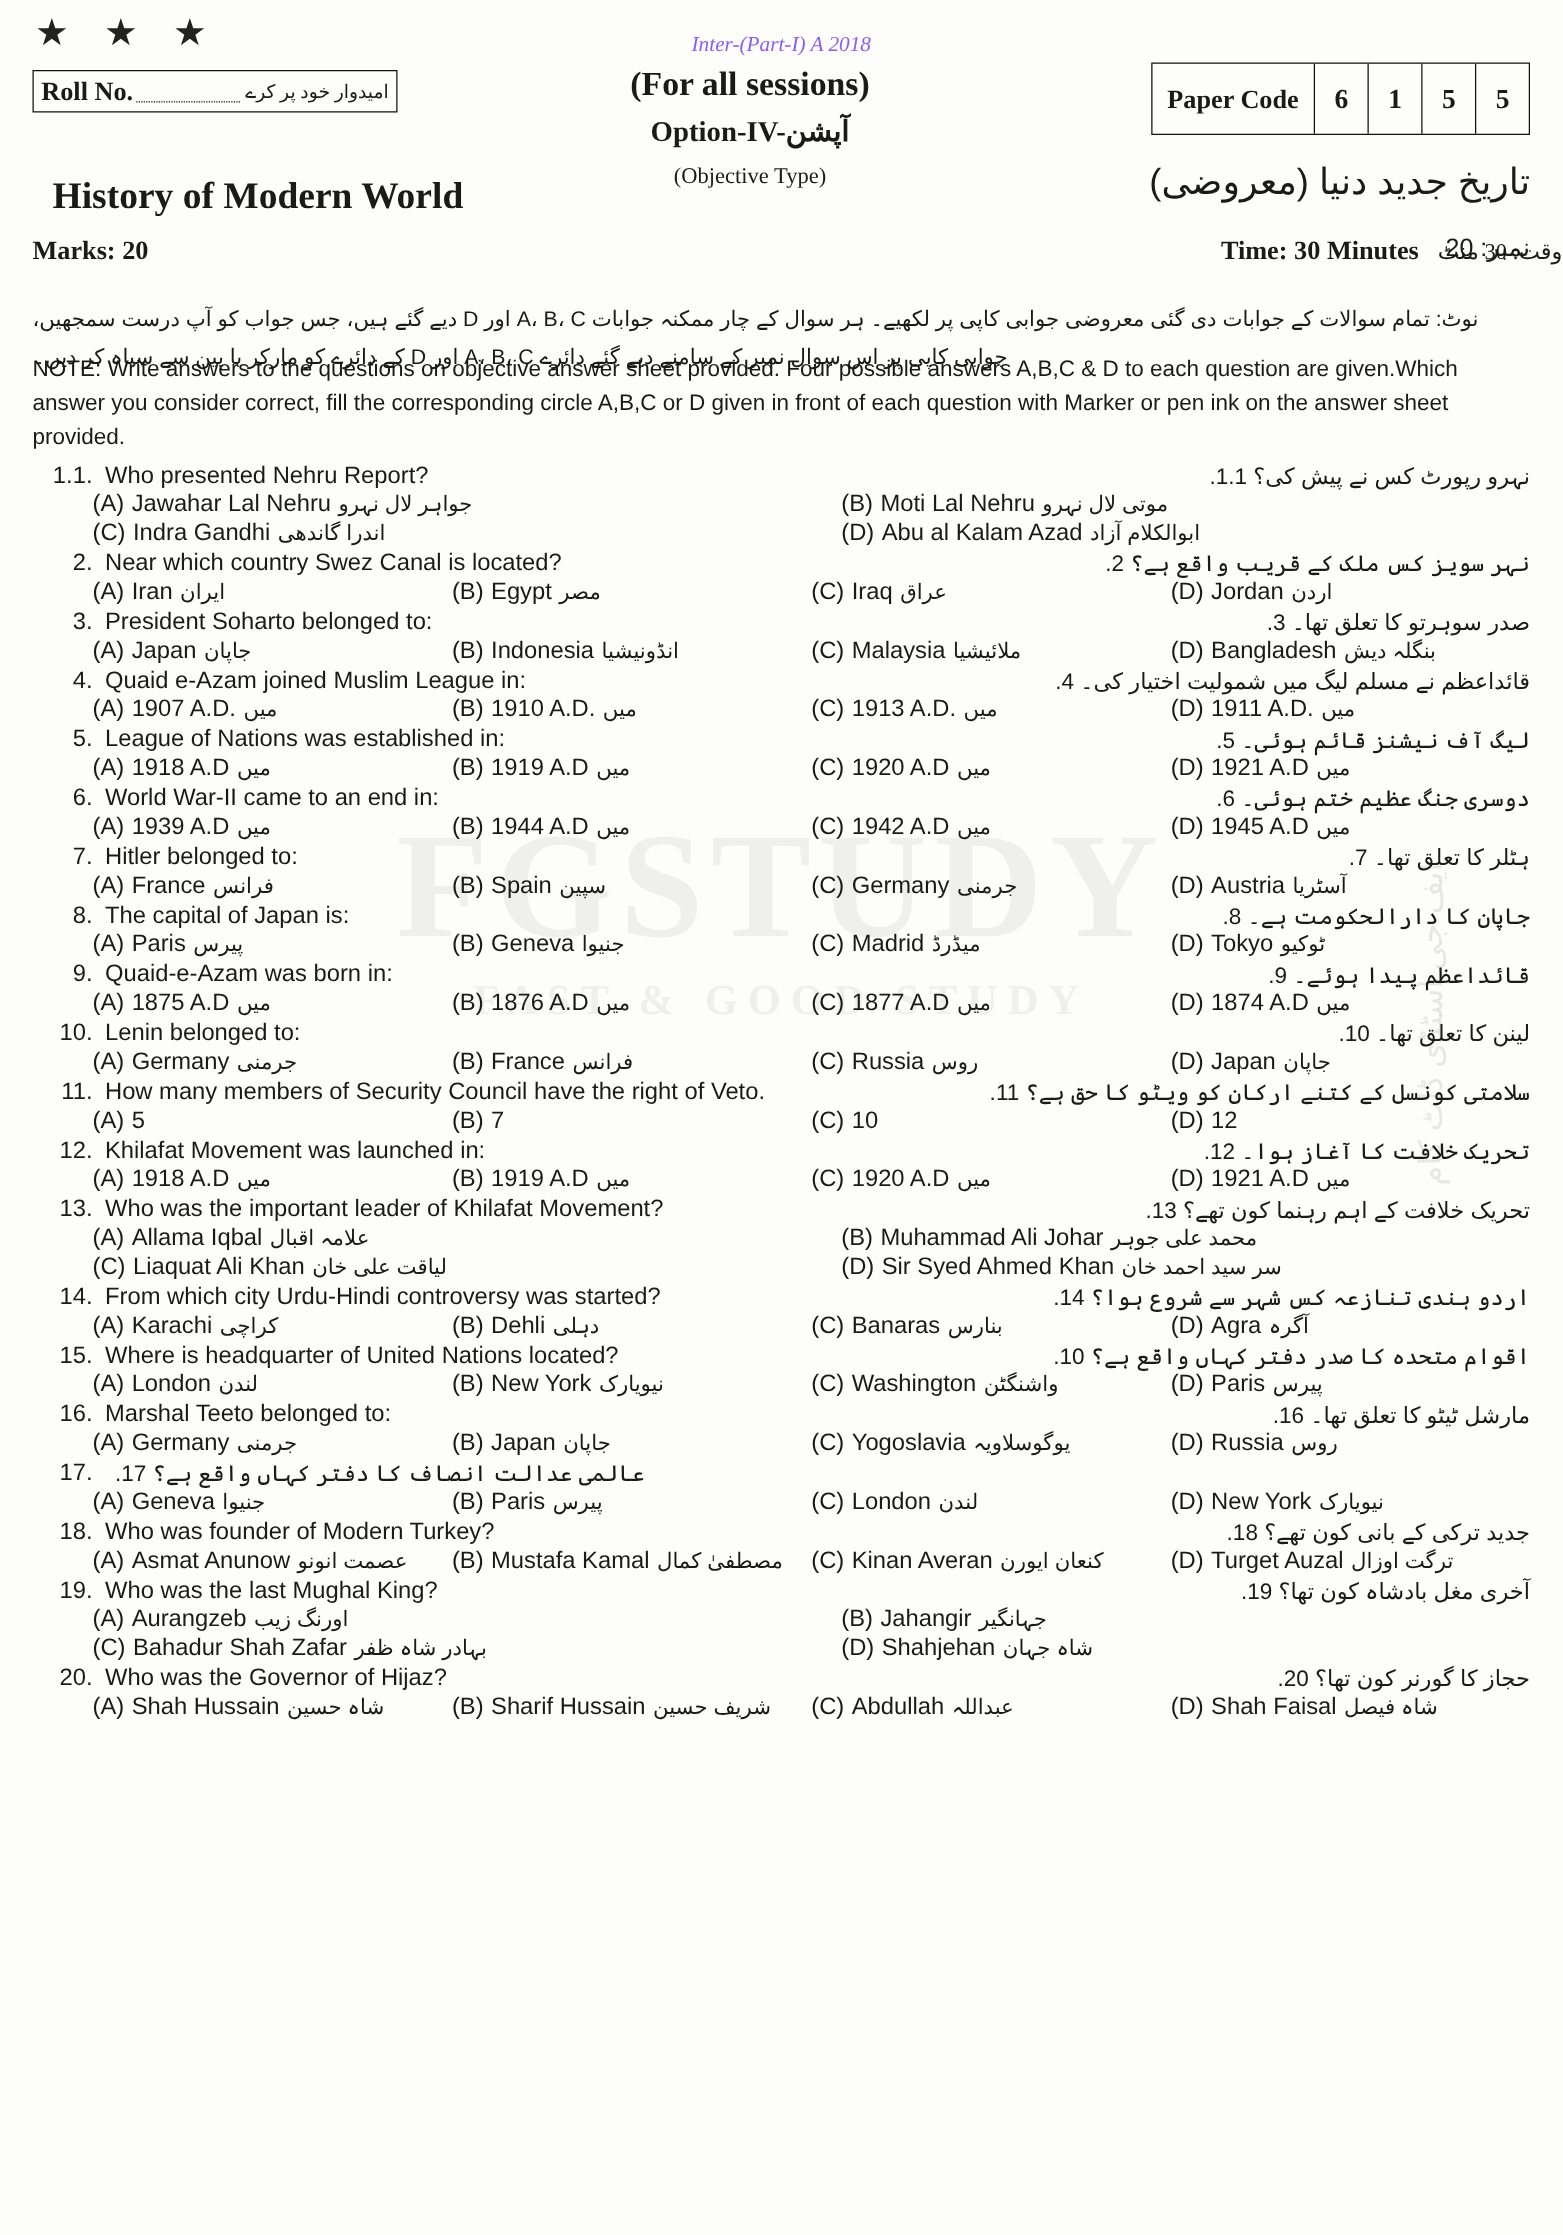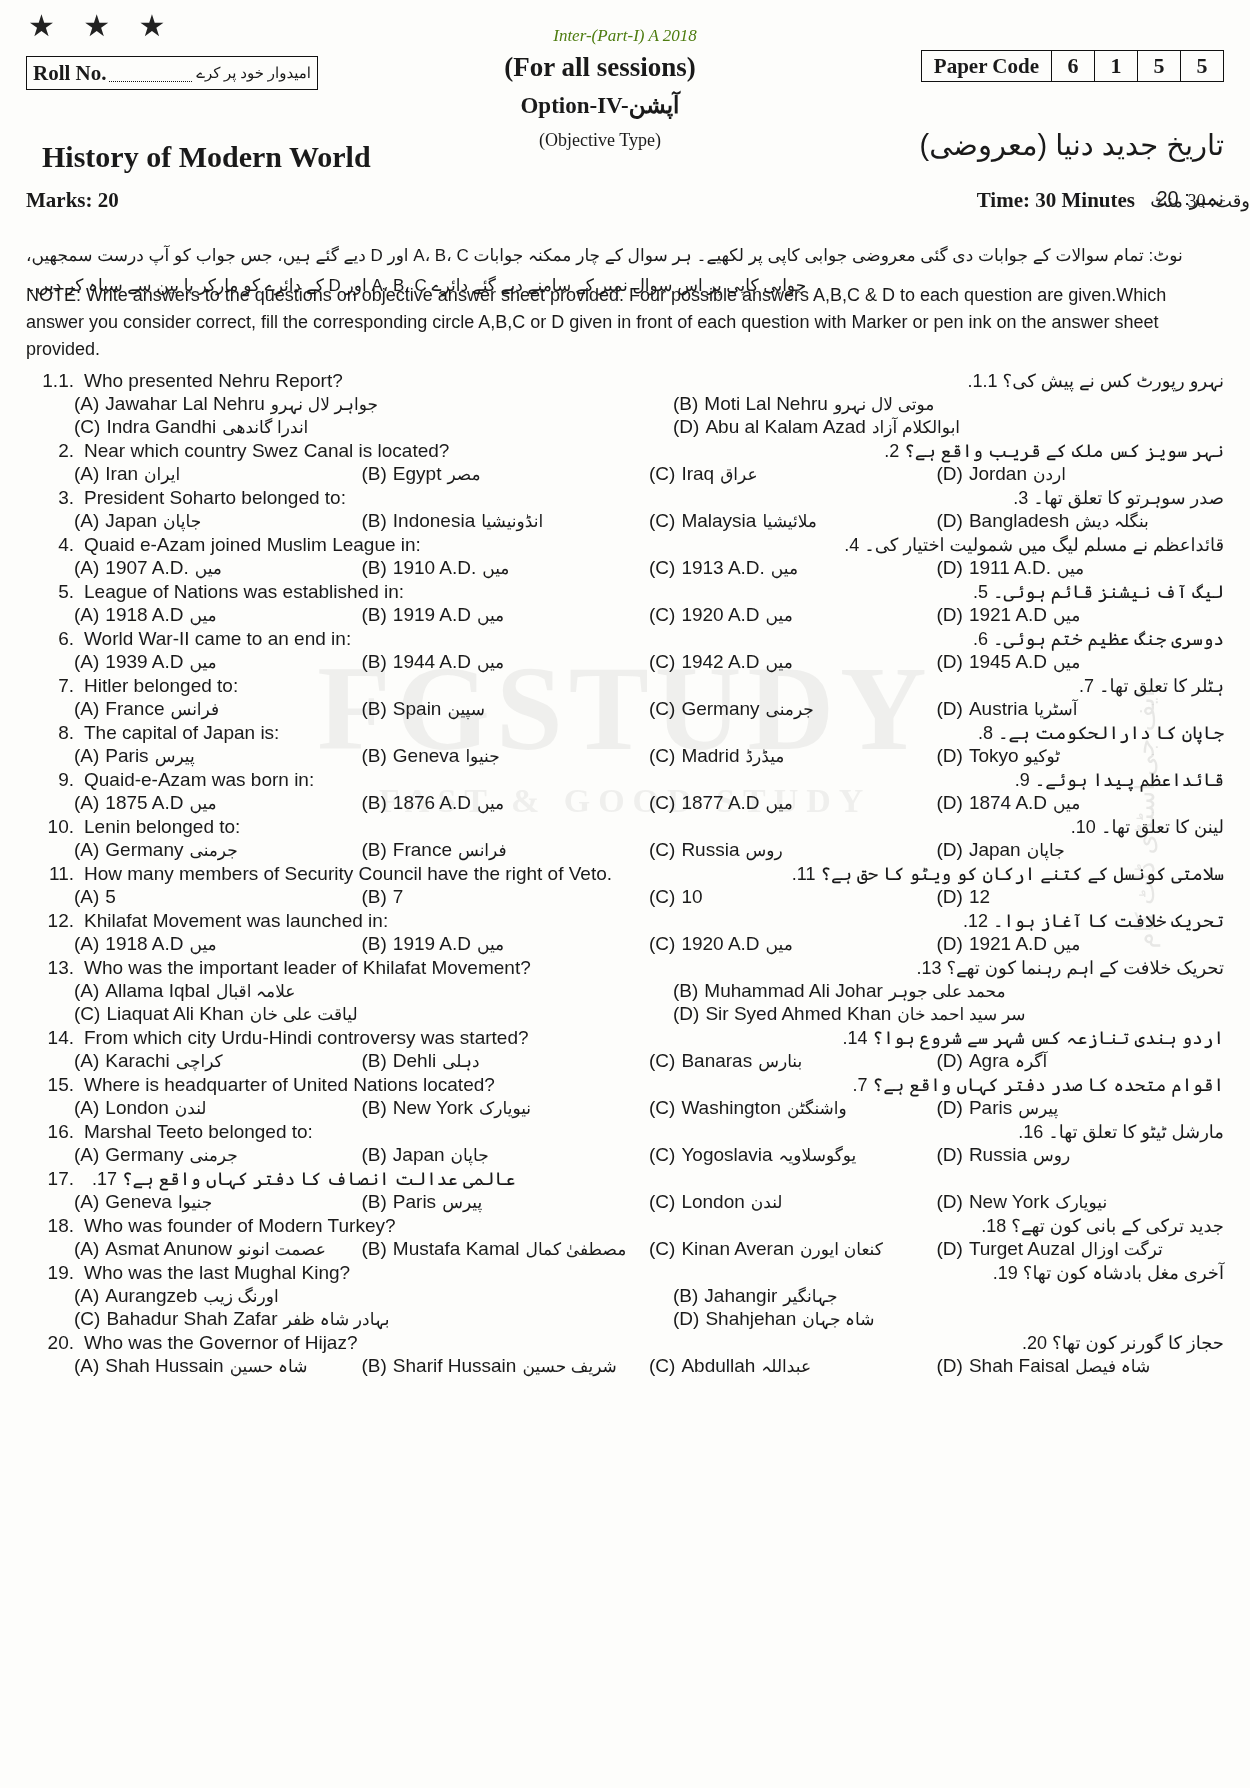--- a/index.html
+++ b/index.html
@@ -25,40 +25,40 @@
     position:absolute; right:120px; top:690px; font-size:26px;
     color:rgba(120,120,120,0.16); transform:rotate(-90deg); transform-origin:right top;
     pointer-events:none; z-index:0;
   }
 
   .content{position:relative; z-index:2;}
 
   
   .stars-row{position:absolute; left:28px; top:8px; font-size:30px; letter-spacing:10px; color:#222;}
   .center-top{position:absolute; left:0; top:26px; width:1250px; text-align:center;
-    font-family:"Liberation Serif", serif; font-style:italic; font-size:17px; color:#4d7c0f;}
+    font-family:"Liberation Serif", serif; font-style:italic; font-size:17px; color:#8b5cf6;}
   .rollno{
     position:absolute; left:26px; top:56px; width:292px; height:34px;
     border:1.6px solid #111; display:flex; align-items:center; box-sizing:border-box;
     font-family:"Liberation Serif", serif; font-size:21px; font-weight:bold;
   }
   .rollno .lbl{padding-left:6px;}
   .rollno .dots{flex:1; border-bottom:1.5px dotted #111; margin:10px 4px 6px 2px; height:12px;}
   .rollno .urdu{font-size:15px; font-weight:normal; padding-right:6px; direction:rtl;}
 
   .forall{position:absolute; left:390px; top:52px; width:420px; text-align:center;
     font-family:"Liberation Serif", serif; font-size:27px; font-weight:bold;}
   .option-line{position:absolute; left:390px; top:92px; width:420px; text-align:center;
     font-family:"Liberation Serif", serif; font-size:23px; font-weight:bold;}
   .objtype{position:absolute; left:390px; top:130px; width:420px; text-align:center;
     font-family:"Liberation Serif", serif; font-size:18px;}
 
   .papercode{
     position:absolute; right:26px; top:50px; display:flex; align-items:stretch;
-    border:1.8px solid #111; height:32px; box-sizing:border-box;
+    border:1.8px solid #111; height:58px; box-sizing:border-box;
   }
   .papercode .pc-label{
     padding:0 12px; display:flex; align-items:center; font-family:"Liberation Serif", serif;
     font-size:21px; font-weight:bold; border-right:1.8px solid #111;
   }
   .papercode .pc-digit{
     width:42px; display:flex; align-items:center; justify-content:center;
     font-family:"Liberation Serif", serif; font-size:22px; font-weight:bold;
     border-right:1.8px solid #111;
   }
@@ -551,21 +551,21 @@
               <span class="ltr">(D)</span>
               <span>Agra</span>
               <span class="ur">آگرہ</span>
             </div>
           </div>
         </div>
         <div class="q">
           <div class="q-head">
             <span class="q-num">15.</span>
             <span class="q-text">Where is headquarter of United Nations located?</span>
-            <span class="q-urdu">اقوام متحدہ کا صدر دفتر کہاں واقع ہے؟  7.</span>
+            <span class="q-urdu">اقوام متحدہ کا صدر دفتر کہاں واقع ہے؟  10.</span>
           </div>
           <div class="opts c4">
             <div class="opt">
               <span class="ltr">(A)</span>
               <span>London</span>
               <span class="ur">لندن</span>
             </div>
             <div class="opt">
               <span class="ltr">(B)</span>
               <span>New York</span>

